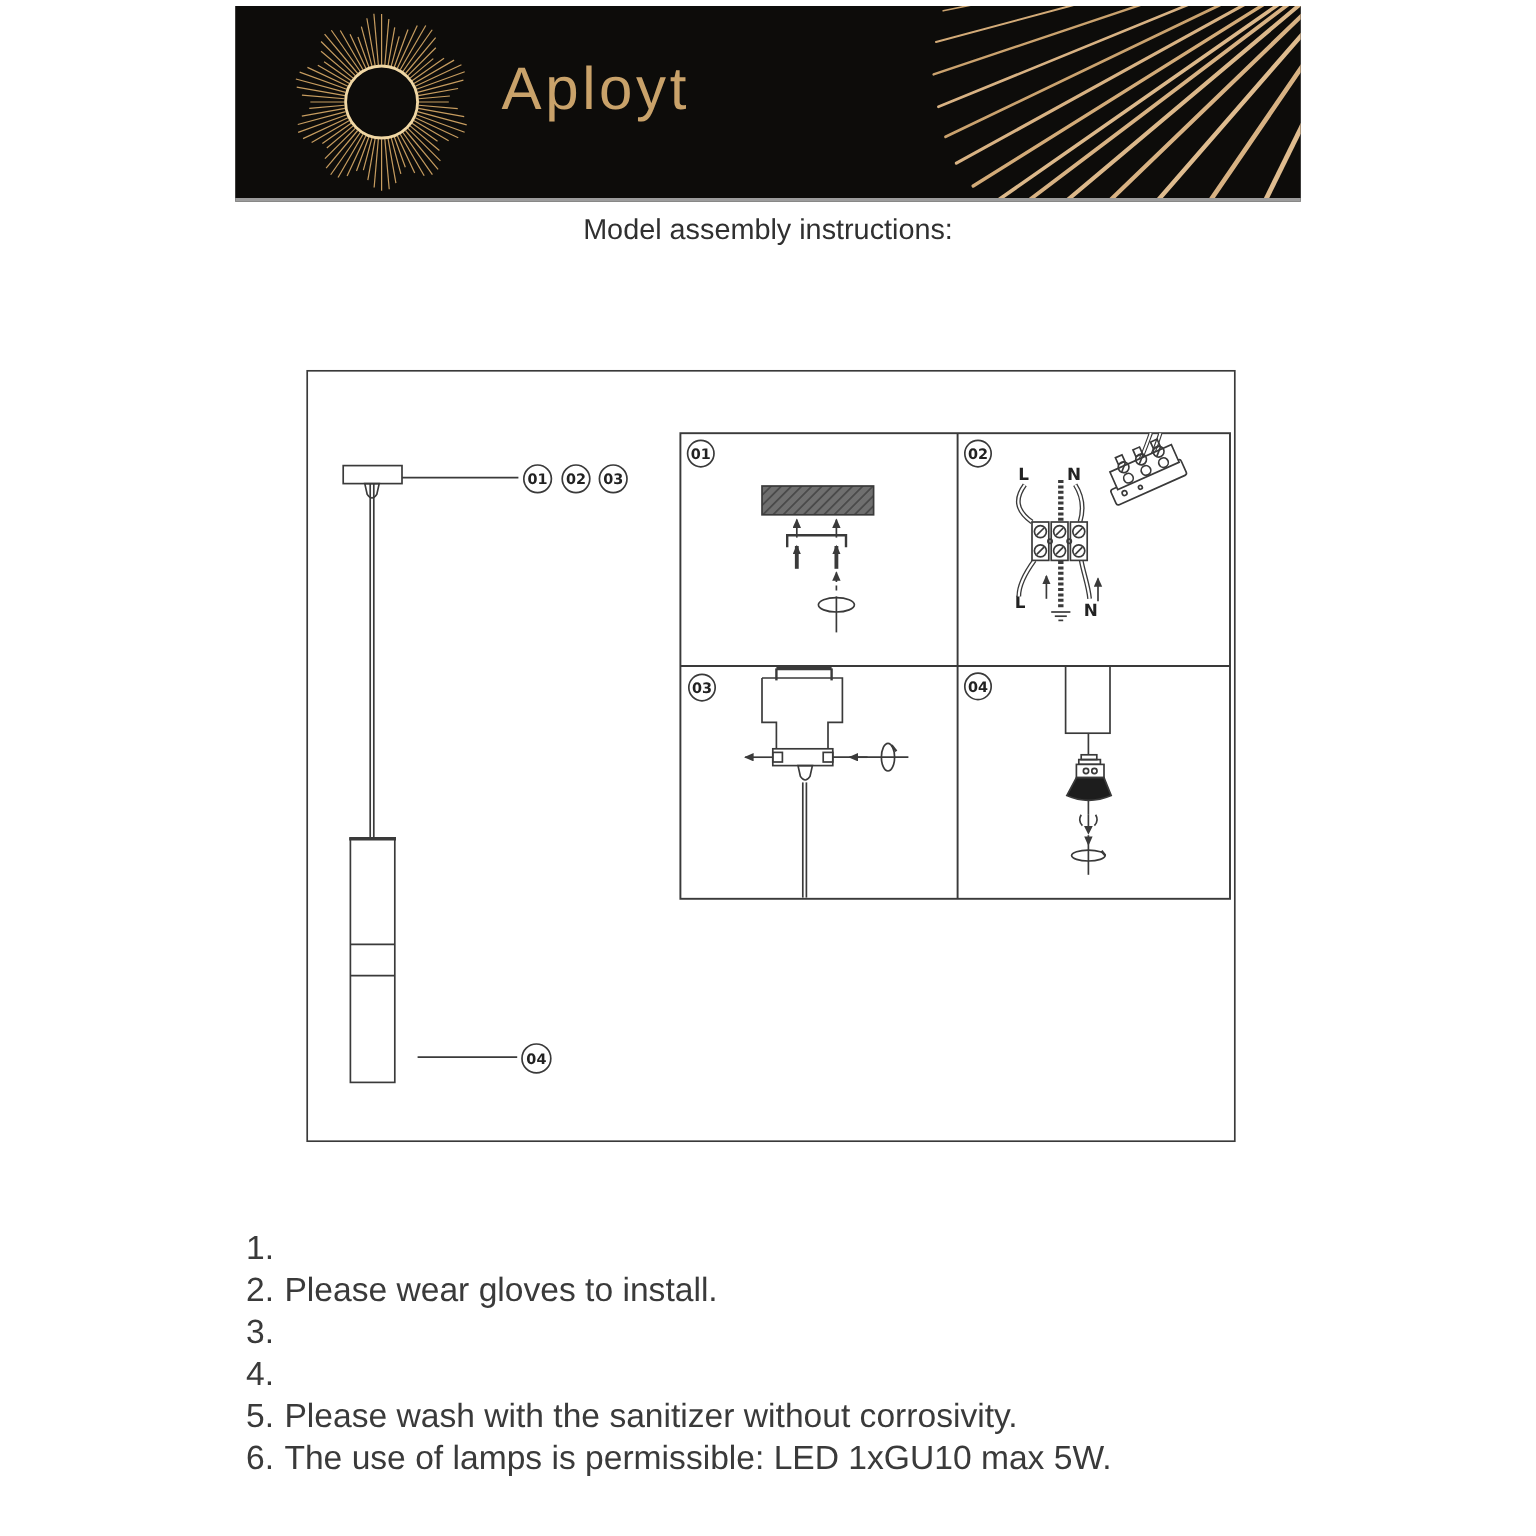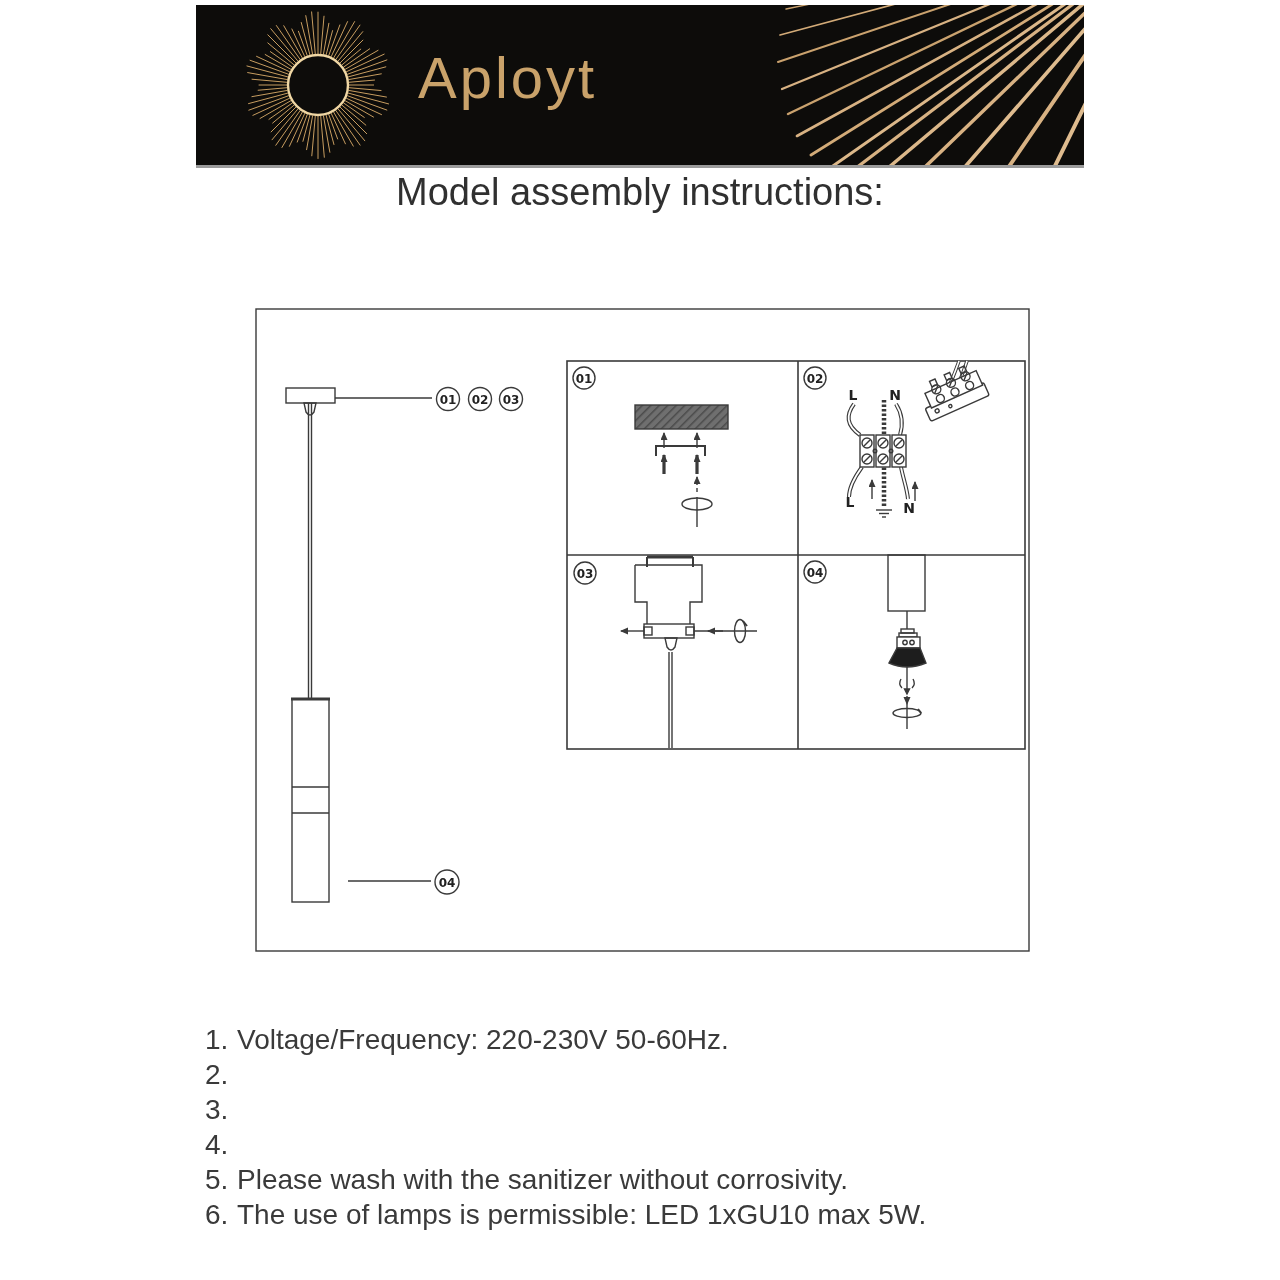--- a/index.html
+++ b/index.html
@@ -3,26 +3,26 @@
 <meta charset="utf-8">
 <style>
   html,body{margin:0;padding:0;background:#ffffff;}
   .page{position:relative;width:1280px;height:1280px;background:#ffffff;overflow:hidden;
         font-family:"Liberation Sans",sans-serif;color:#3a3a3a;}
 
   
   .banner{position:absolute;left:196px;top:5px;width:888px;height:163px;background:#0d0c0a;
           box-sizing:border-box;border-bottom:3px solid #9b9b9b;overflow:hidden;}
   .banner svg{position:absolute;}
-  .brand{position:absolute;left:222px;top:44px;font-size:58px;font-weight:300;
+  .brand{position:absolute;left:222px;top:44px;font-size:50px;font-weight:300;
          color:#c9a26a;letter-spacing:3px;line-height:1;}
 
   
   .heading{position:absolute;left:0;top:174px;width:100%;text-align:center;
-           font-size:38px;line-height:36px;color:#303030;}
+           font-size:24px;line-height:36px;color:#303030;}
 
   
   .diagram{position:absolute;left:255px;top:308px;width:775px;height:644px;}
 
   
   .instructions{position:absolute;left:205px;top:1022px;font-size:28px;color:#3a3a3a;}
   .instr-row{display:flex;line-height:35px;}
   .instr-num{width:32px;flex:none;}
   .instr-text{white-space:nowrap;}
 
@@ -337,24 +337,24 @@
             <path d="M663,401 l3,4" stroke-width="2"></path>
           </g>
         </g>
       </g>
     </svg>
   </div>
 
   <div class="instructions">
     <div class="instr-row">
       <span class="instr-num">1.</span>
-      <span class="instr-text">Voltage/Frequency: 220-230V 50-60Hz.</span>
     </div>
     <div class="instr-row">
       <span class="instr-num">2.</span>
+      <span class="instr-text">Please wear gloves to install.</span>
     </div>
     <div class="instr-row">
       <span class="instr-num">3.</span>
     </div>
     <div class="instr-row">
       <span class="instr-num">4.</span>
     </div>
     <div class="instr-row">
       <span class="instr-num">5.</span>
       <span class="instr-text">Please wash with the sanitizer without corrosivity.</span>

